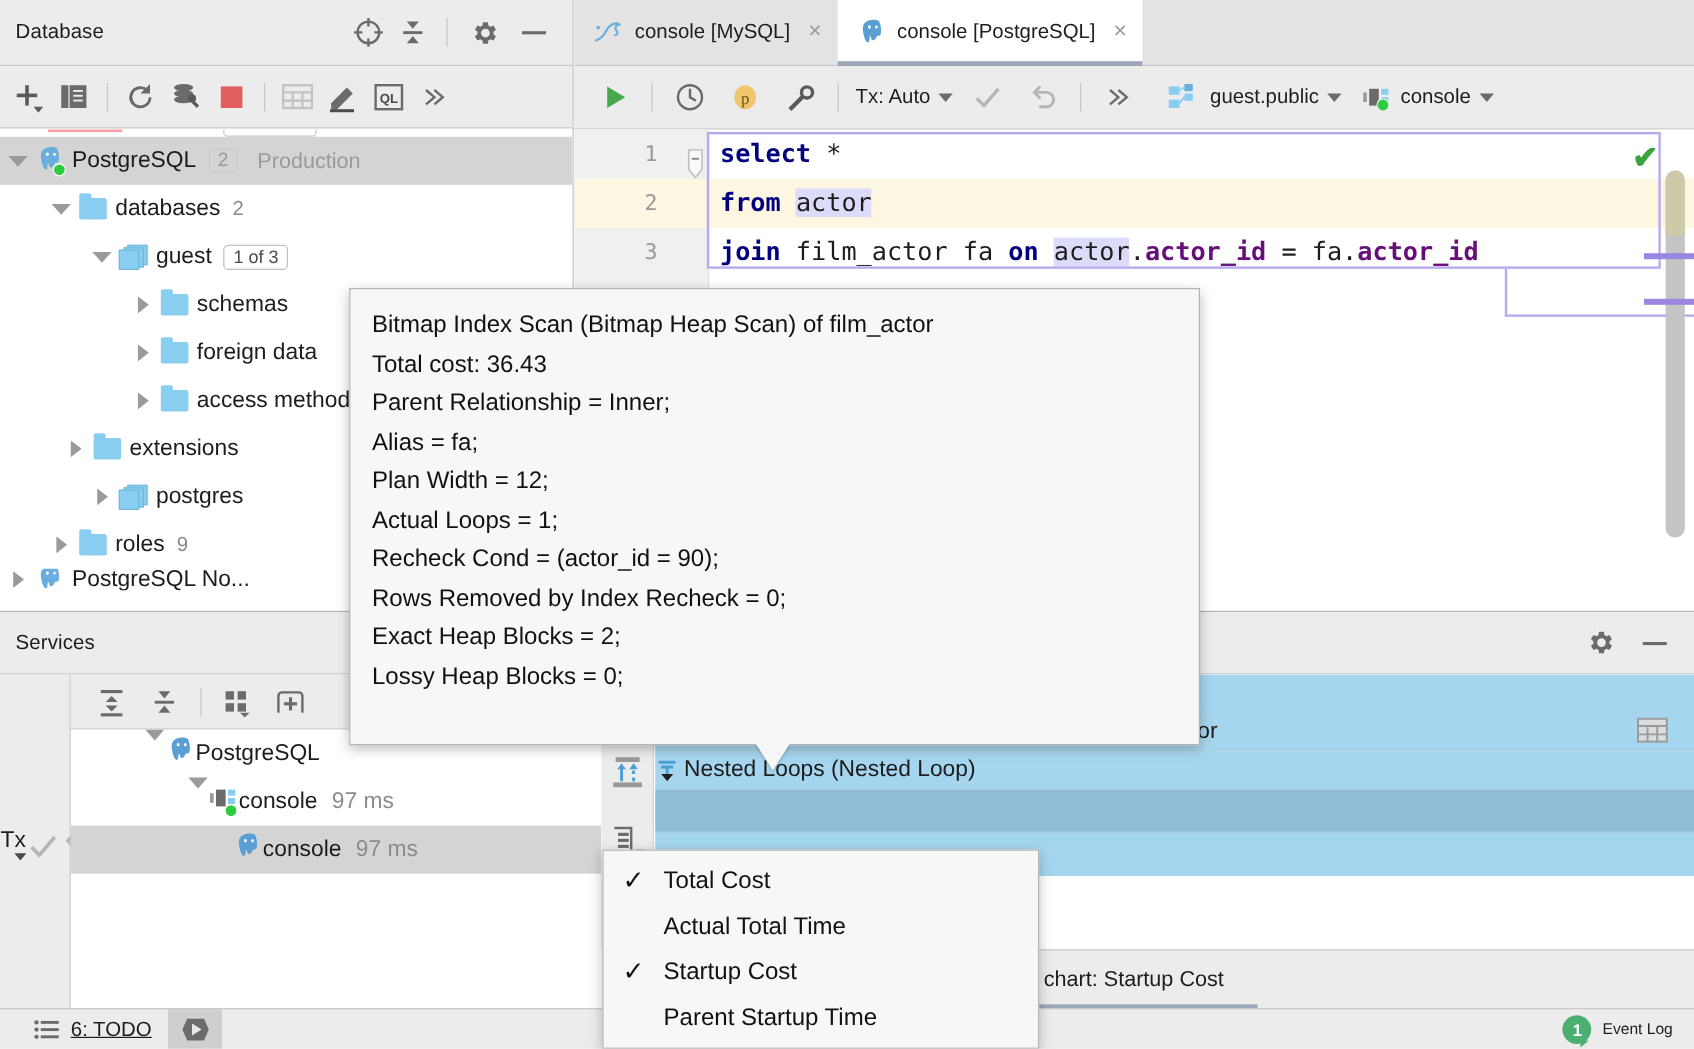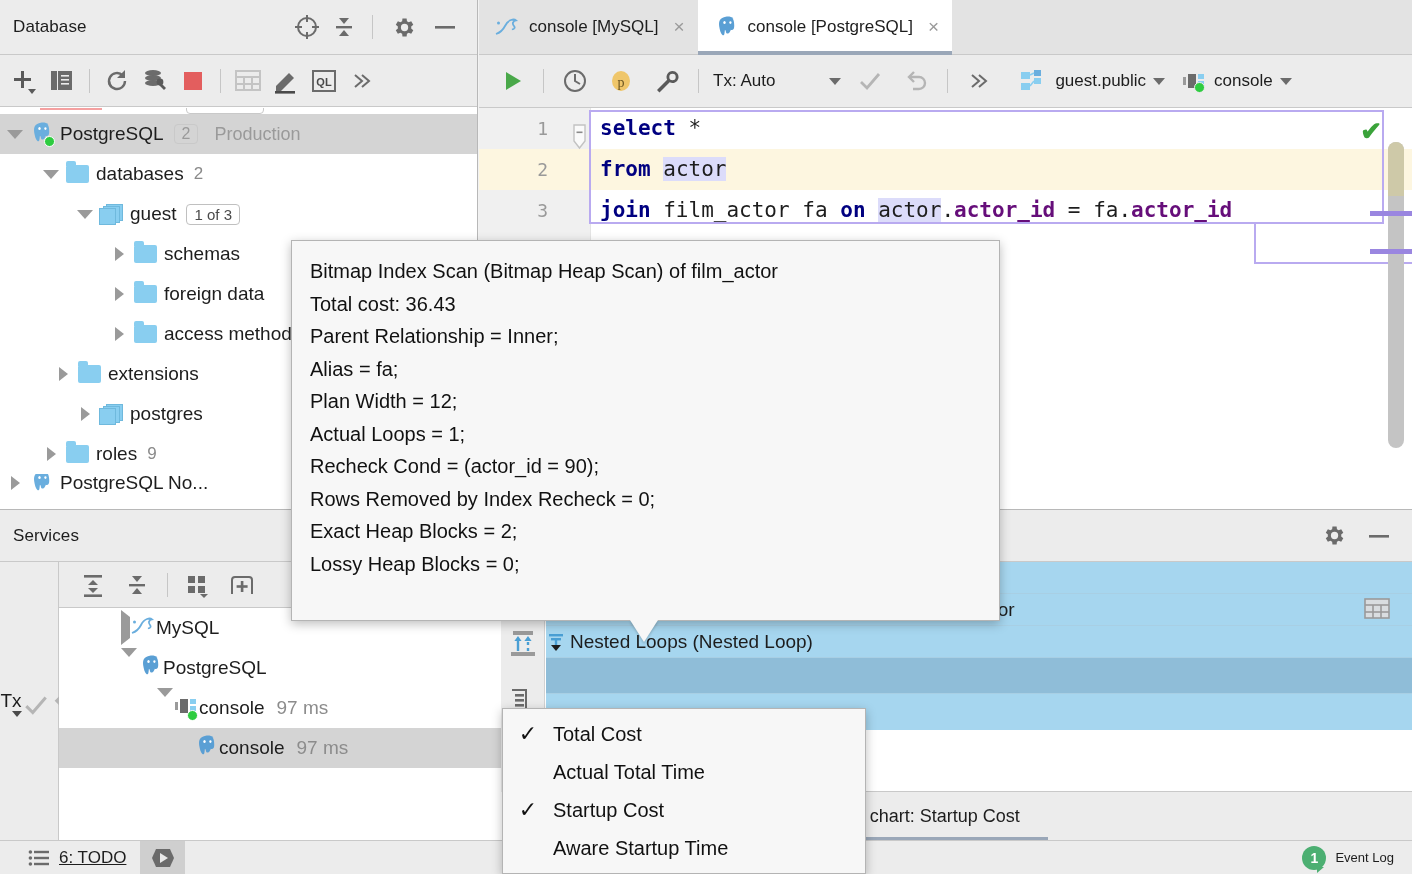--- a/index.html
+++ b/index.html
@@ -561,21 +561,21 @@
           <ellipse cx="13" cy="13" rx="9" ry="10" fill="#efc66a"></ellipse>
           <text x="13" y="19" font-size="14" font-family="Liberation Serif" fill="#6b5520" text-anchor="middle">p</text>
         </svg>
     </span>
     <span class="et-btn">
       <svg width="26" height="26" viewBox="0 0 26 26">
           <path d="M18.5 3a6 6 0 00-5.3 8.8L3 22l2.5 2.5 10.2-10.2A6 6 0 1018.5 3zm0 9.2a3.2 3.2 0 113.2-3.2 3.2 3.2 0 01-3.2 3.2z" fill="#5a5a5a"></path>
         </svg>
     </span>
     <span class="sep-v"></span>
-    <span class="et-btn" style="padding:0 6px;gap:47px;">
+    <span class="et-btn" style="padding:0 6px;">
       <span class="et-text">Tx: Auto</span>
       <span class="chev"></span>
     </span>
     <span class="et-btn">
       <svg width="26" height="26" viewBox="0 0 26 26">
           <polyline points="4,14 10,20 22,6" fill="none" stroke="#b5b5b5" stroke-width="2.8"></polyline>
         </svg>
     </span>
     <span class="et-btn">
       <svg width="26" height="26" viewBox="0 0 26 26">
@@ -723,30 +723,20 @@
         <svg width="26" height="24" viewBox="0 0 26 24">
             <path d="M3 21V7a3 3 0 013-3h14a3 3 0 013 3v14" fill="none" stroke="#6b6b6b" stroke-width="2"></path>
             <rect x="11.8" y="8" width="2.6" height="11" fill="#6b6b6b"></rect>
             <rect x="7.6" y="12.2" width="11" height="2.6" fill="#6b6b6b"></rect>
           </svg>
       </span>
     </div>
 
     <div id="svc-tree">
       <div class="svc-row" style="padding-left:62px;">
-        <span class="twisty"><span class="tri-right"></span></span>
-        <span class="node-icon">
-          <svg width="26" height="22" viewBox="0 0 26 22">
-              <path d="M2 18c3-1 7-4 9-8 1-2 3-5 6-6 2-.7 4-.5 5 .4-1.5.2-2.6 1-3 2.2-.5 1.5.3 2.6 1 3.4.6.7.8 1.4.5 2-.4.9-1.6 1.4-2.6 1.4" fill="none" stroke="#6aaede" stroke-width="1.8"></path>
-              <circle cx="4.5" cy="7" r="1.5" fill="#6aaede"></circle>
-            </svg>
-        </span>
-        <span class="node-label">MySQL</span>
-      </div>
-      <div class="svc-row" style="padding-left:62px;">
         <span class="twisty"><span class="tri-down"></span></span>
         <span class="node-icon">
           <svg width="26" height="24" viewBox="0 0 26 24">
               <path fill="#5a9fd4" d="M20.5 3.3c-1.9-1.6-5-2-7.7-1.6-2.6.4-5 1.7-6 3.6-1.2 2.2-.8 5.2-.3 7.6.4 2.2 1 4.3 1.9 5.8.5.9 1.3 1.7 2.1 1.5.7-.2.9-1.1 1-1.9l.4-3.2c.2.1.5.2.8.3.1.9.3 2.5 1.2 3 .6.4 1.4.1 2-.4.9-.7 1.5-2 1.9-3.3.9.3 2 .3 2.6-.4.8-1 .9-2.9.8-4.6-.1-2.4-.5-4.9-1.7-6.4z"></path>
               <ellipse cx="11.5" cy="7.6" rx="1.2" ry="1.5" fill="#fff"></ellipse>
               <ellipse cx="17.4" cy="7.6" rx="1.1" ry="1.4" fill="#fff"></ellipse>
             </svg>
         </span>
         <span class="node-label">PostgreSQL</span>
       </div>
@@ -905,17 +895,17 @@
     <div class="mi">
       <span class="chk"></span>
       <span class="mlabel">Actual Total Time</span>
     </div>
     <div class="mi">
       <span class="chk">✓</span>
       <span class="mlabel">Startup Cost</span>
     </div>
     <div class="mi">
       <span class="chk"></span>
-      <span class="mlabel">Aware Startup Time</span>
+      <span class="mlabel">Parent Startup Time</span>
     </div>
   </div>
 
 </div>
 
 </body></html>

